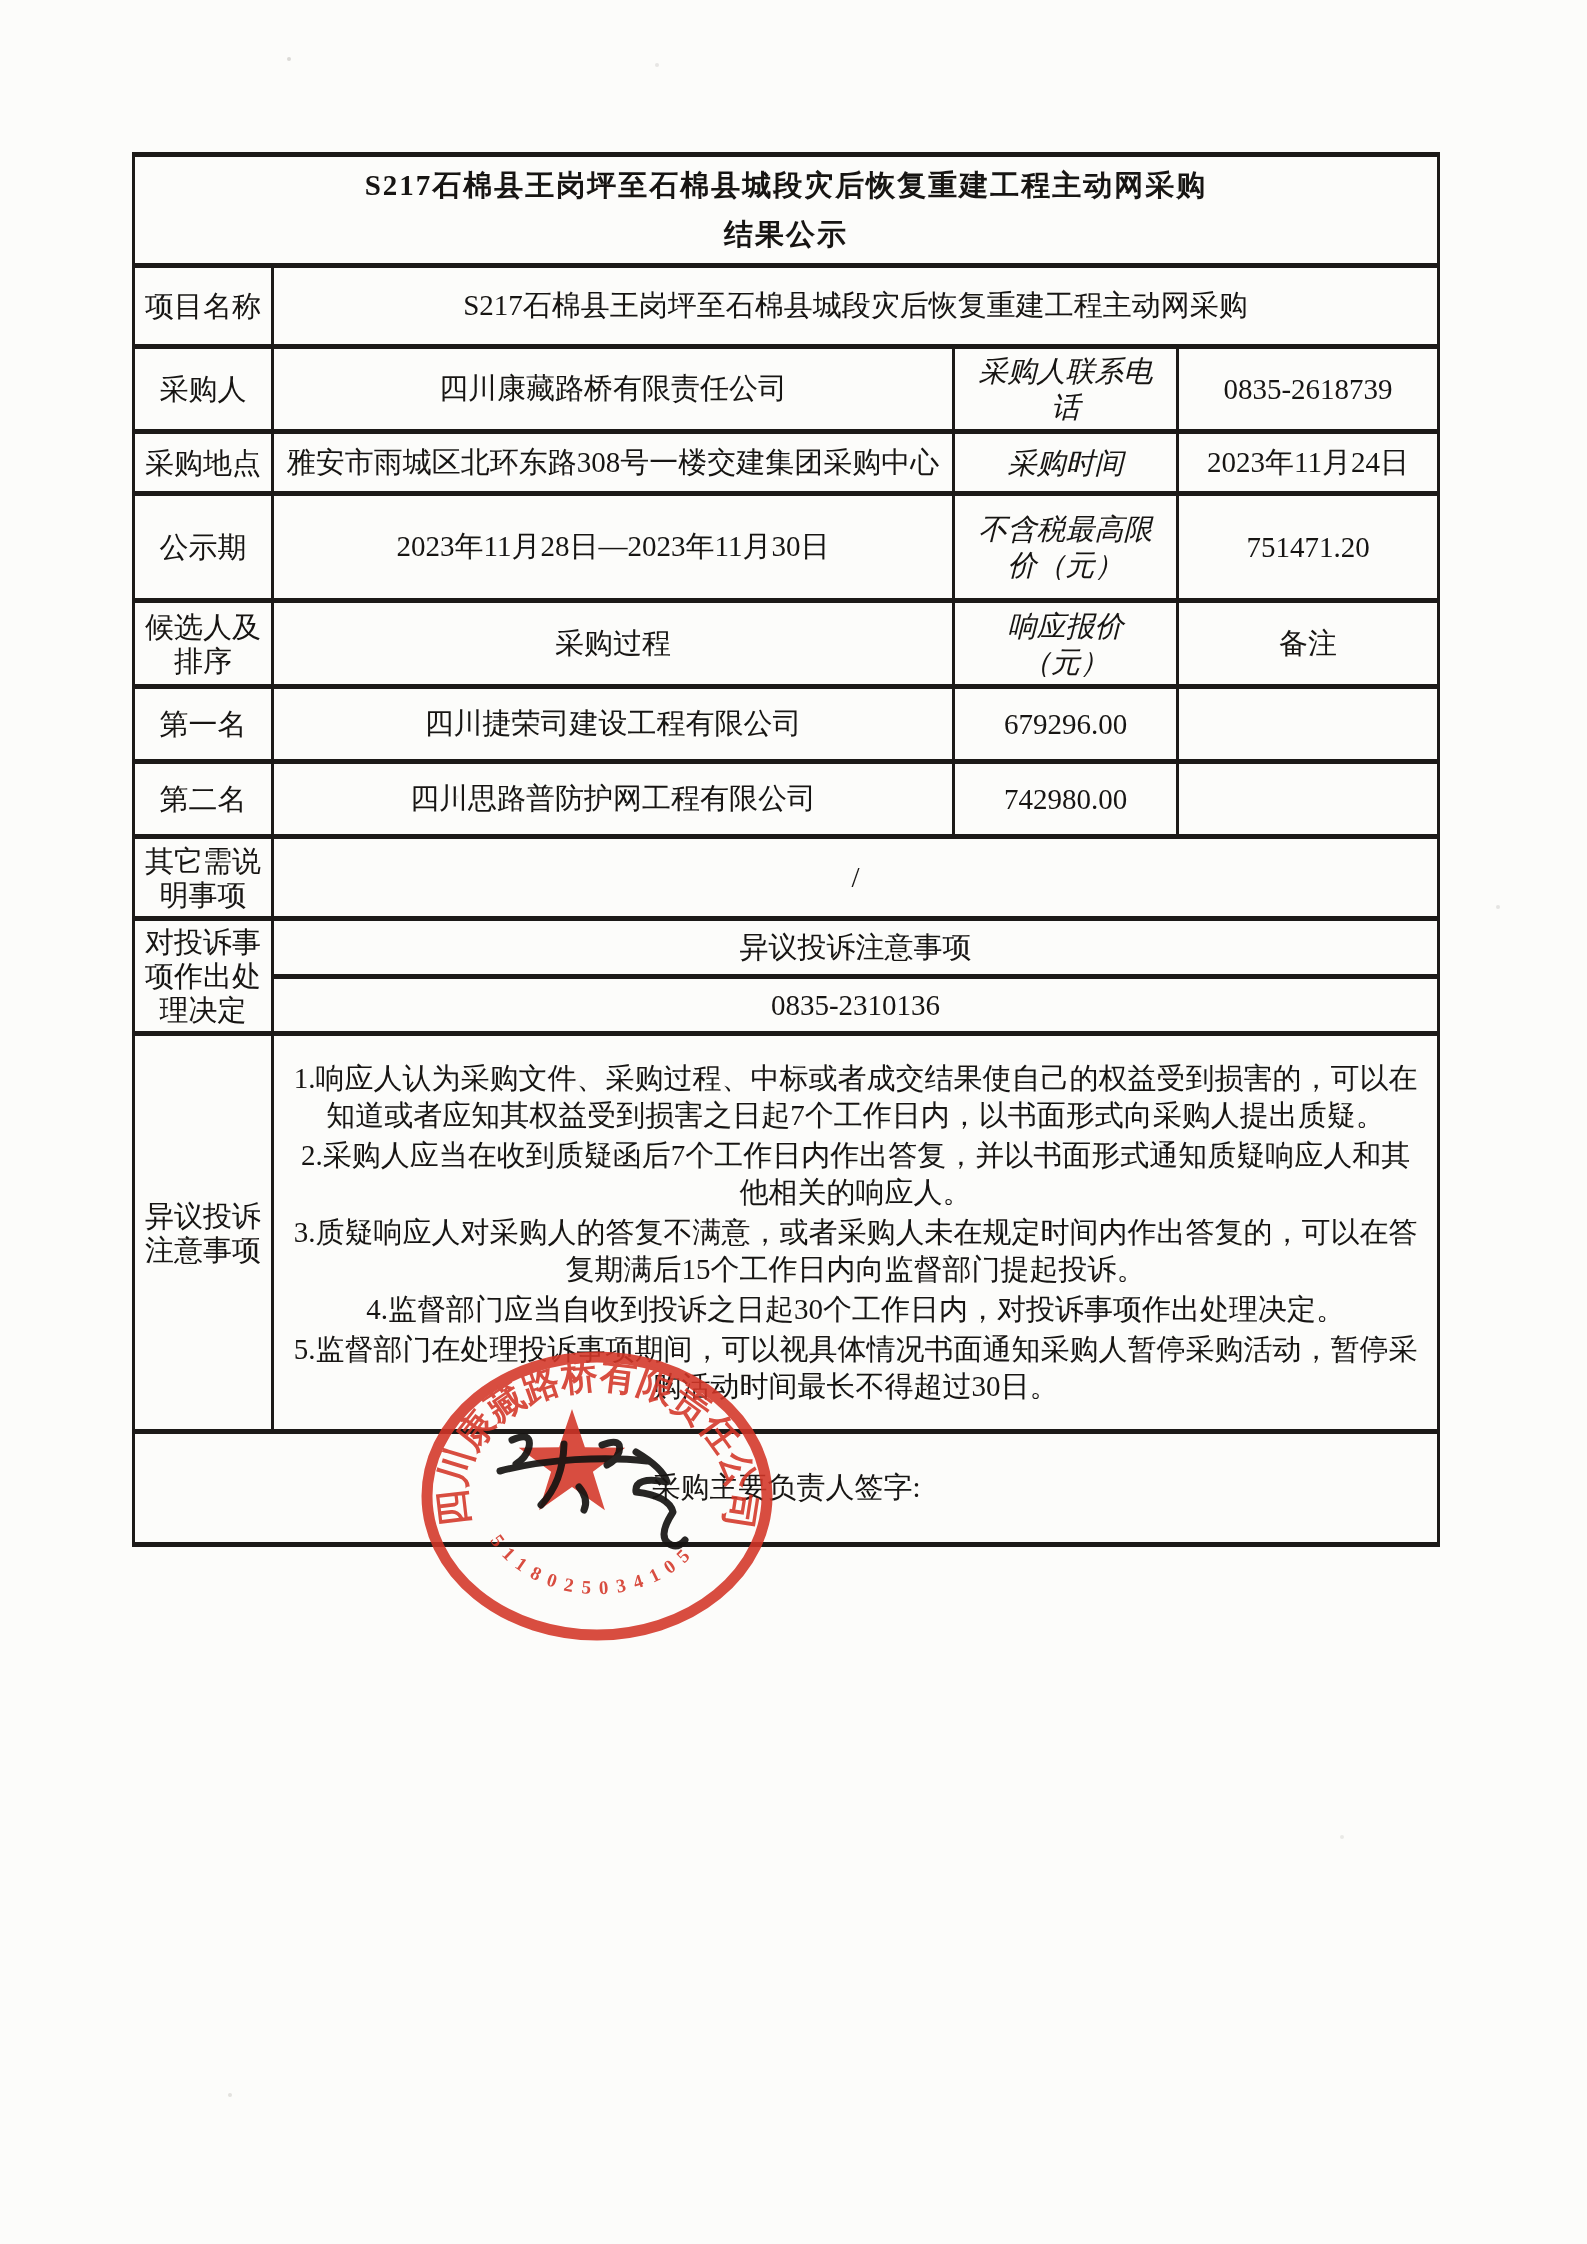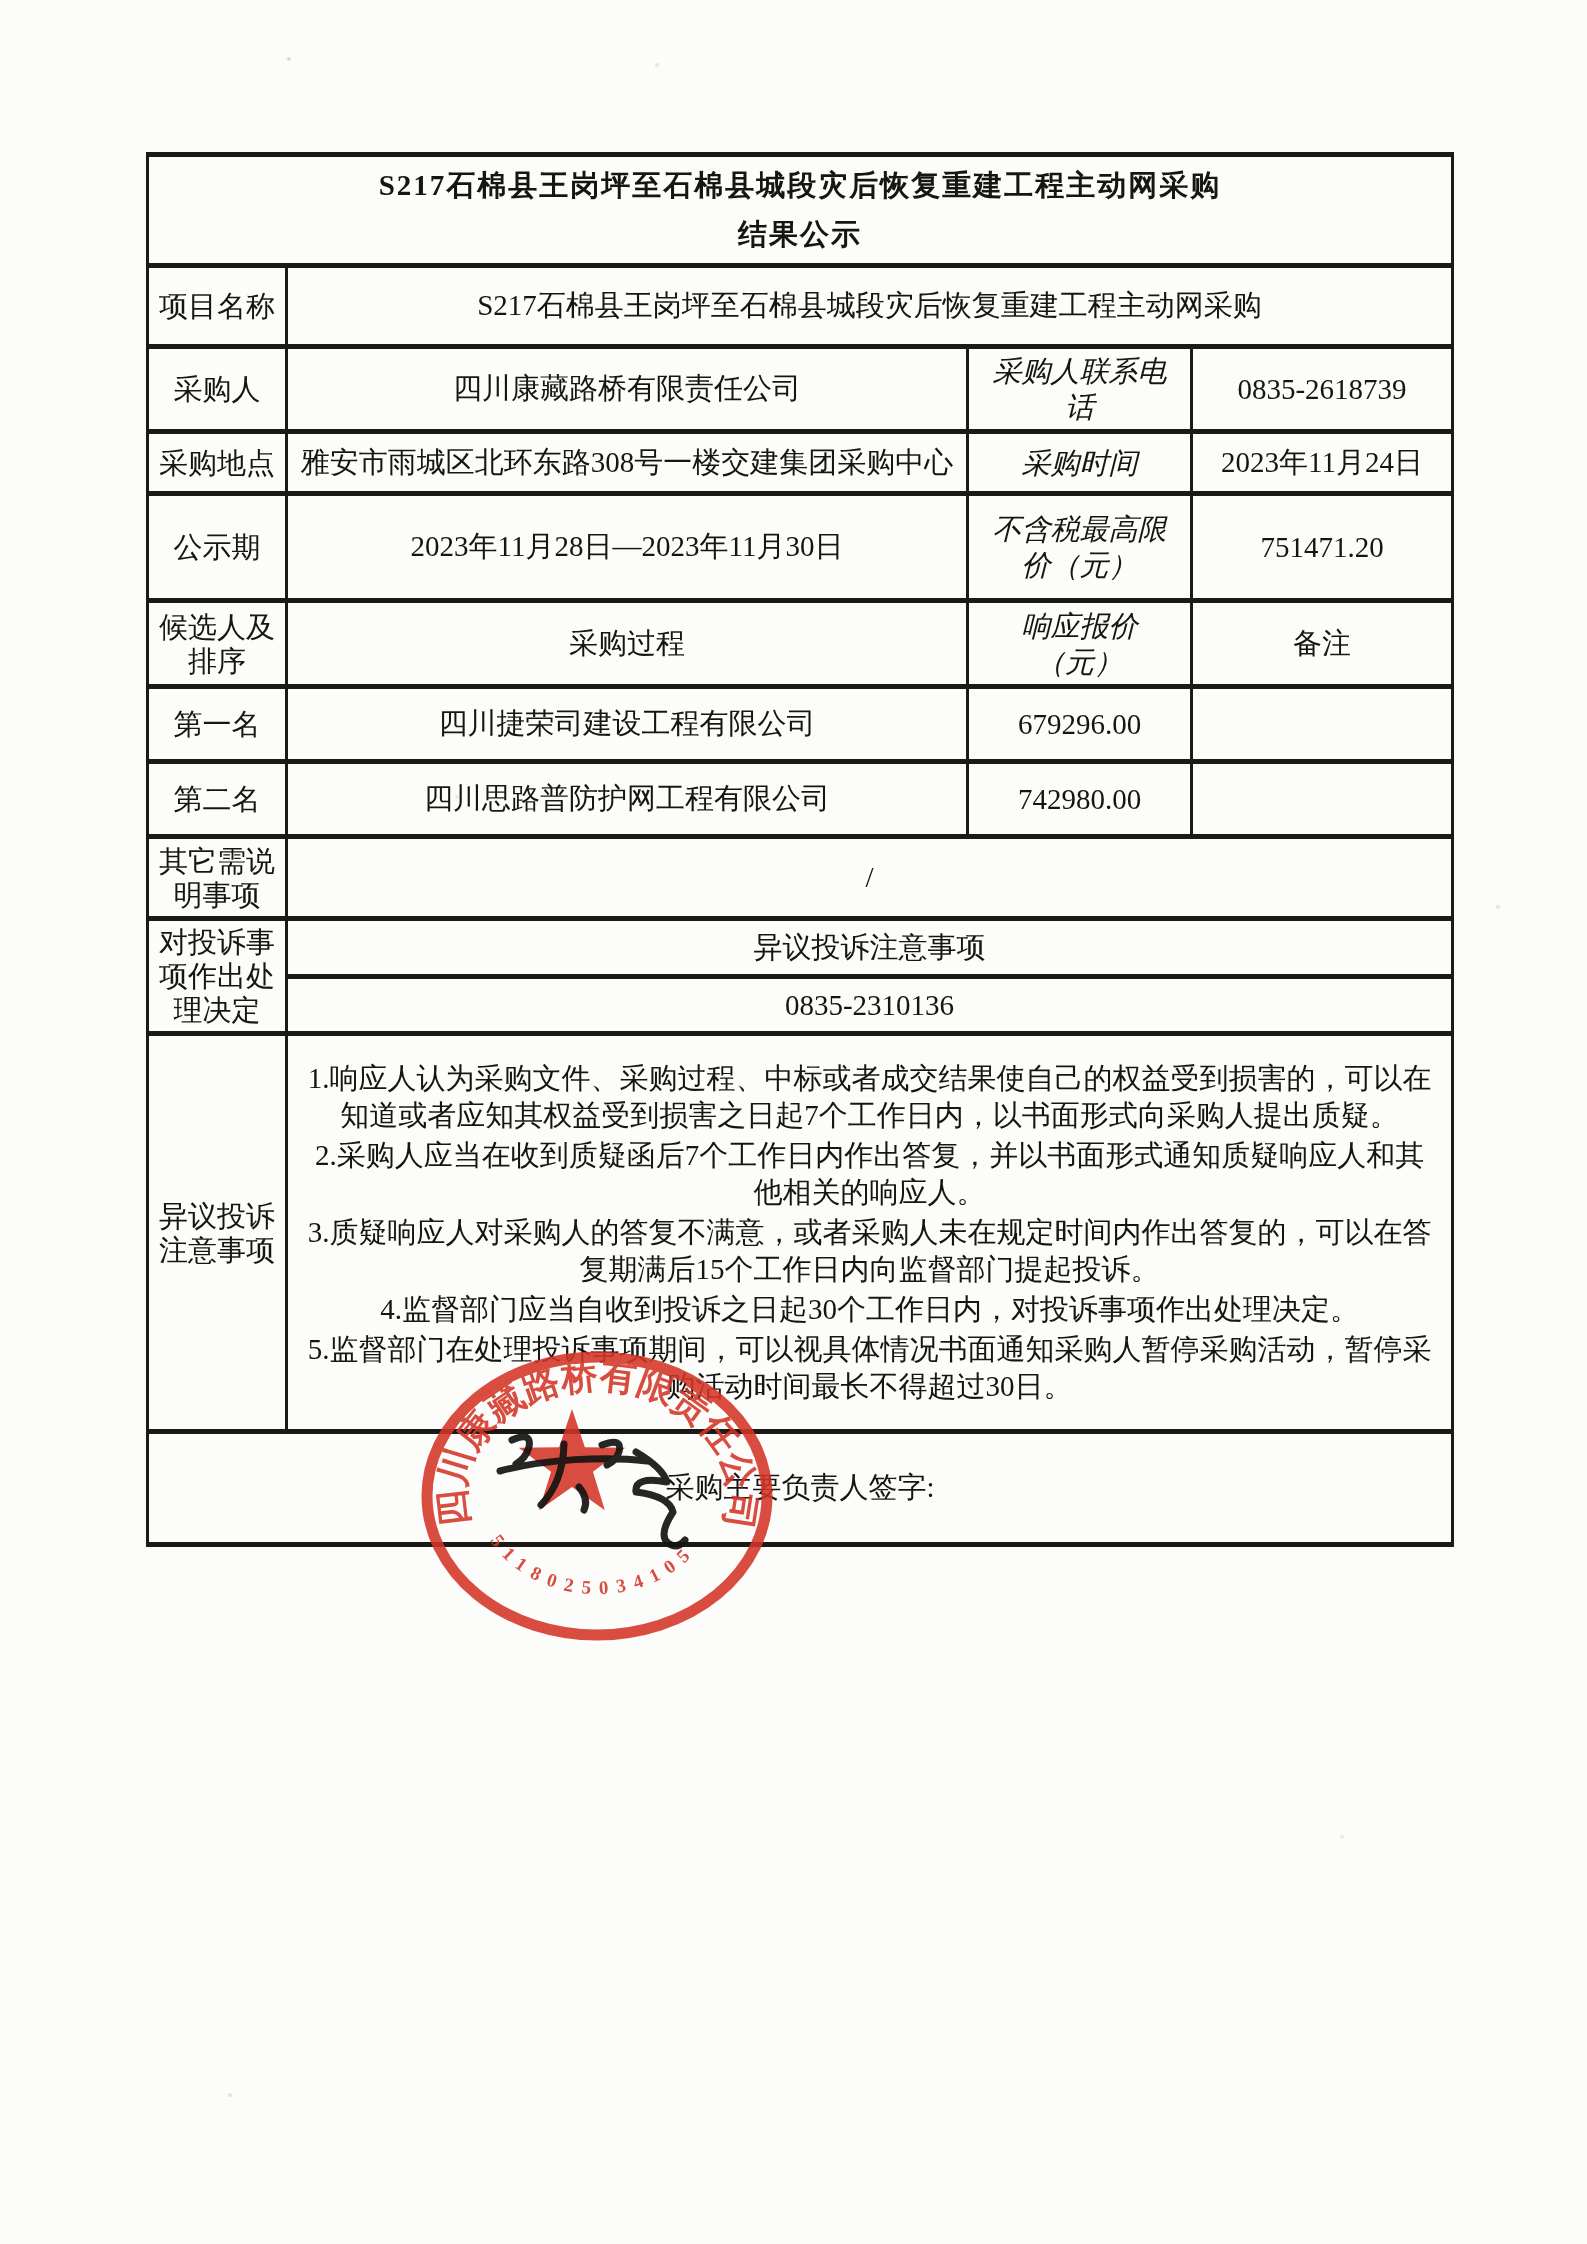--- a/index.html
+++ b/index.html
@@ -6,21 +6,21 @@
   .page{
     position:relative;
     width:1587px;height:2244px;
     background:#fcfcfa;
     overflow:hidden;
     font-family:"Liberation Serif","DejaVu Serif",serif;
     color:#171513;
     margin:0 auto;
   }
   table.doc{
-    position:absolute;left:146px;top:152px;
+    position:absolute;left:132px;top:152px;
     width:1305px;
     border-collapse:collapse;
     table-layout:fixed;
   }
   table.doc td{
     border:3px solid #1c1a18;
     border-top-width:5px;
     border-bottom-width:5px;
     text-align:center;
     vertical-align:middle;

